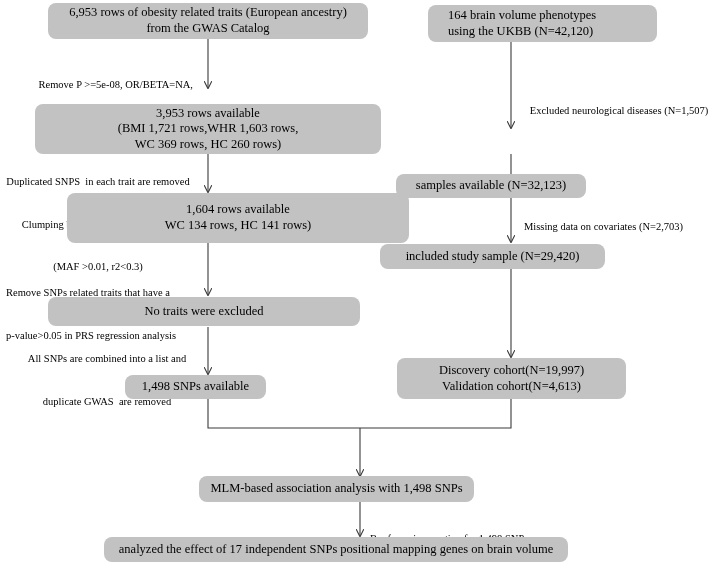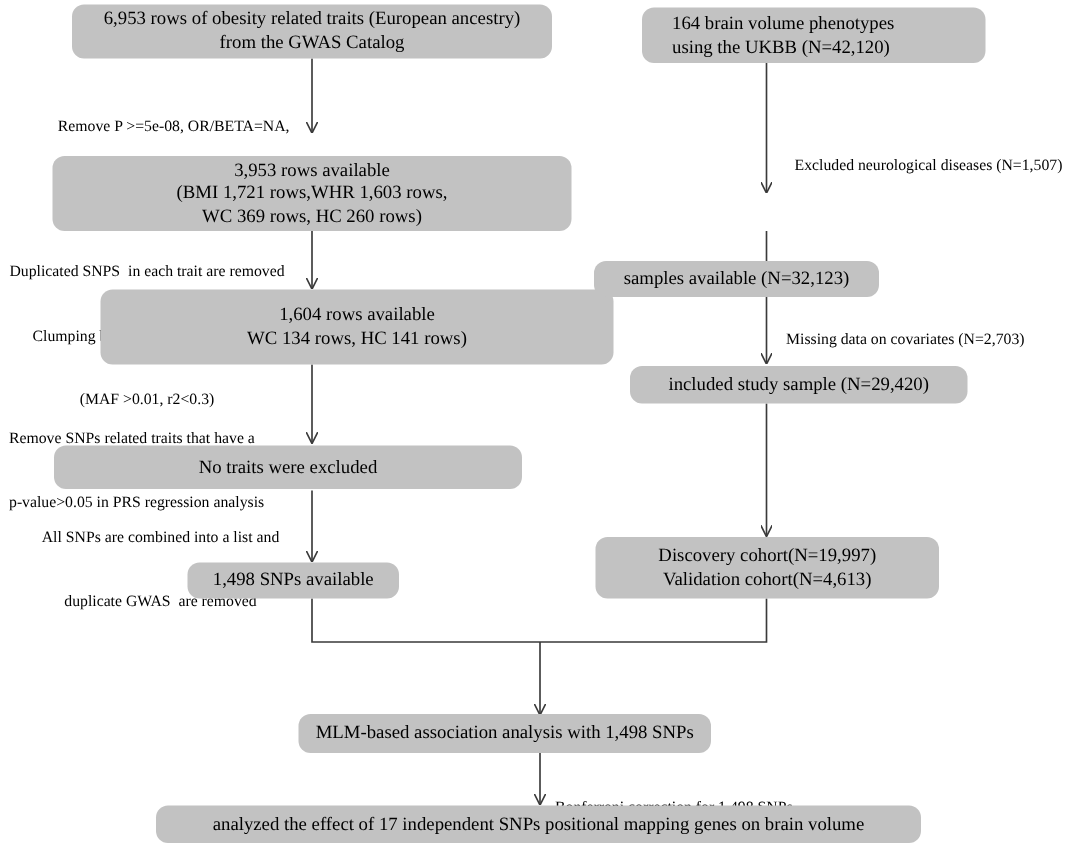--- a/index.html
+++ b/index.html
@@ -108,21 +108,21 @@
       <span>1,604 rows available</span>
       <span>WC 134 rows, HC 141 rows)</span>
     </span>
   </div>
 
   <div class="annot" style="left:6px; top:258px; width:200px;">
     <div>Remove SNPs related traits that have a</div>
     <div>p-value&gt;0.05 in PRS regression analysis</div>
   </div>
 
-  <div class="node" style="left:36px; top:297px; width:312px; height:29px;">
+  <div class="node" style="left:48px; top:297px; width:312px; height:29px;">
     <span>No traits were excluded</span>
   </div>
 
   <div class="annot center-al" style="left:14px; top:324px; width:186px;">
     <div>All SNPs are combined into a list and</div>
     <div>duplicate GWAS  are removed</div>
   </div>
 
   <div class="node" style="left:125px; top:375px; width:141px; height:24px;">
     <span>1,498 SNPs available</span>
@@ -140,37 +140,37 @@
   </div>
 
   <div class="node" style="left:396px; top:130px; width:190px; height:24px;margin-top:44px;">
     <span>samples available (N=32,123)</span>
   </div>
 
   <div class="annot" style="left:524px; top:192px; width:190px;">
     <div>Missing data on covariates (N=2,703)</div>
   </div>
 
-  <div class="node" style="left:420px; top:244px; width:225px; height:25px;">
+  <div class="node" style="left:380px; top:244px; width:225px; height:25px;">
     <span>included study sample (N=29,420)</span>
   </div>
 
   <div class="node" style="left:397px; top:358px; width:229px; height:41px;text-align:center;">
     <span>
       <span>Discovery cohort(N=19,997)</span>
       <span>Validation cohort(N=4,613)</span>
     </span>
   </div>
 
   <div class="node" style="left:199px; top:476px; width:275px; height:26px;">
     <span>MLM-based association analysis with 1,498 SNPs</span>
   </div>
 
   <div class="annot" style="left:370px; top:504px; width:200px;">
     <div>Bonferroni correction for 1,498 SNPs</div>
     
   </div>
 
-  <div class="node" style="left:104px; top:537px; width:510px; height:25px;">
+  <div class="node" style="left:104px; top:537px; width:464px; height:25px;">
     <span>analyzed the effect of 17  independent SNPs positional mapping genes on brain volume</span>
   </div>
 
 </div>
 
 </body></html>

